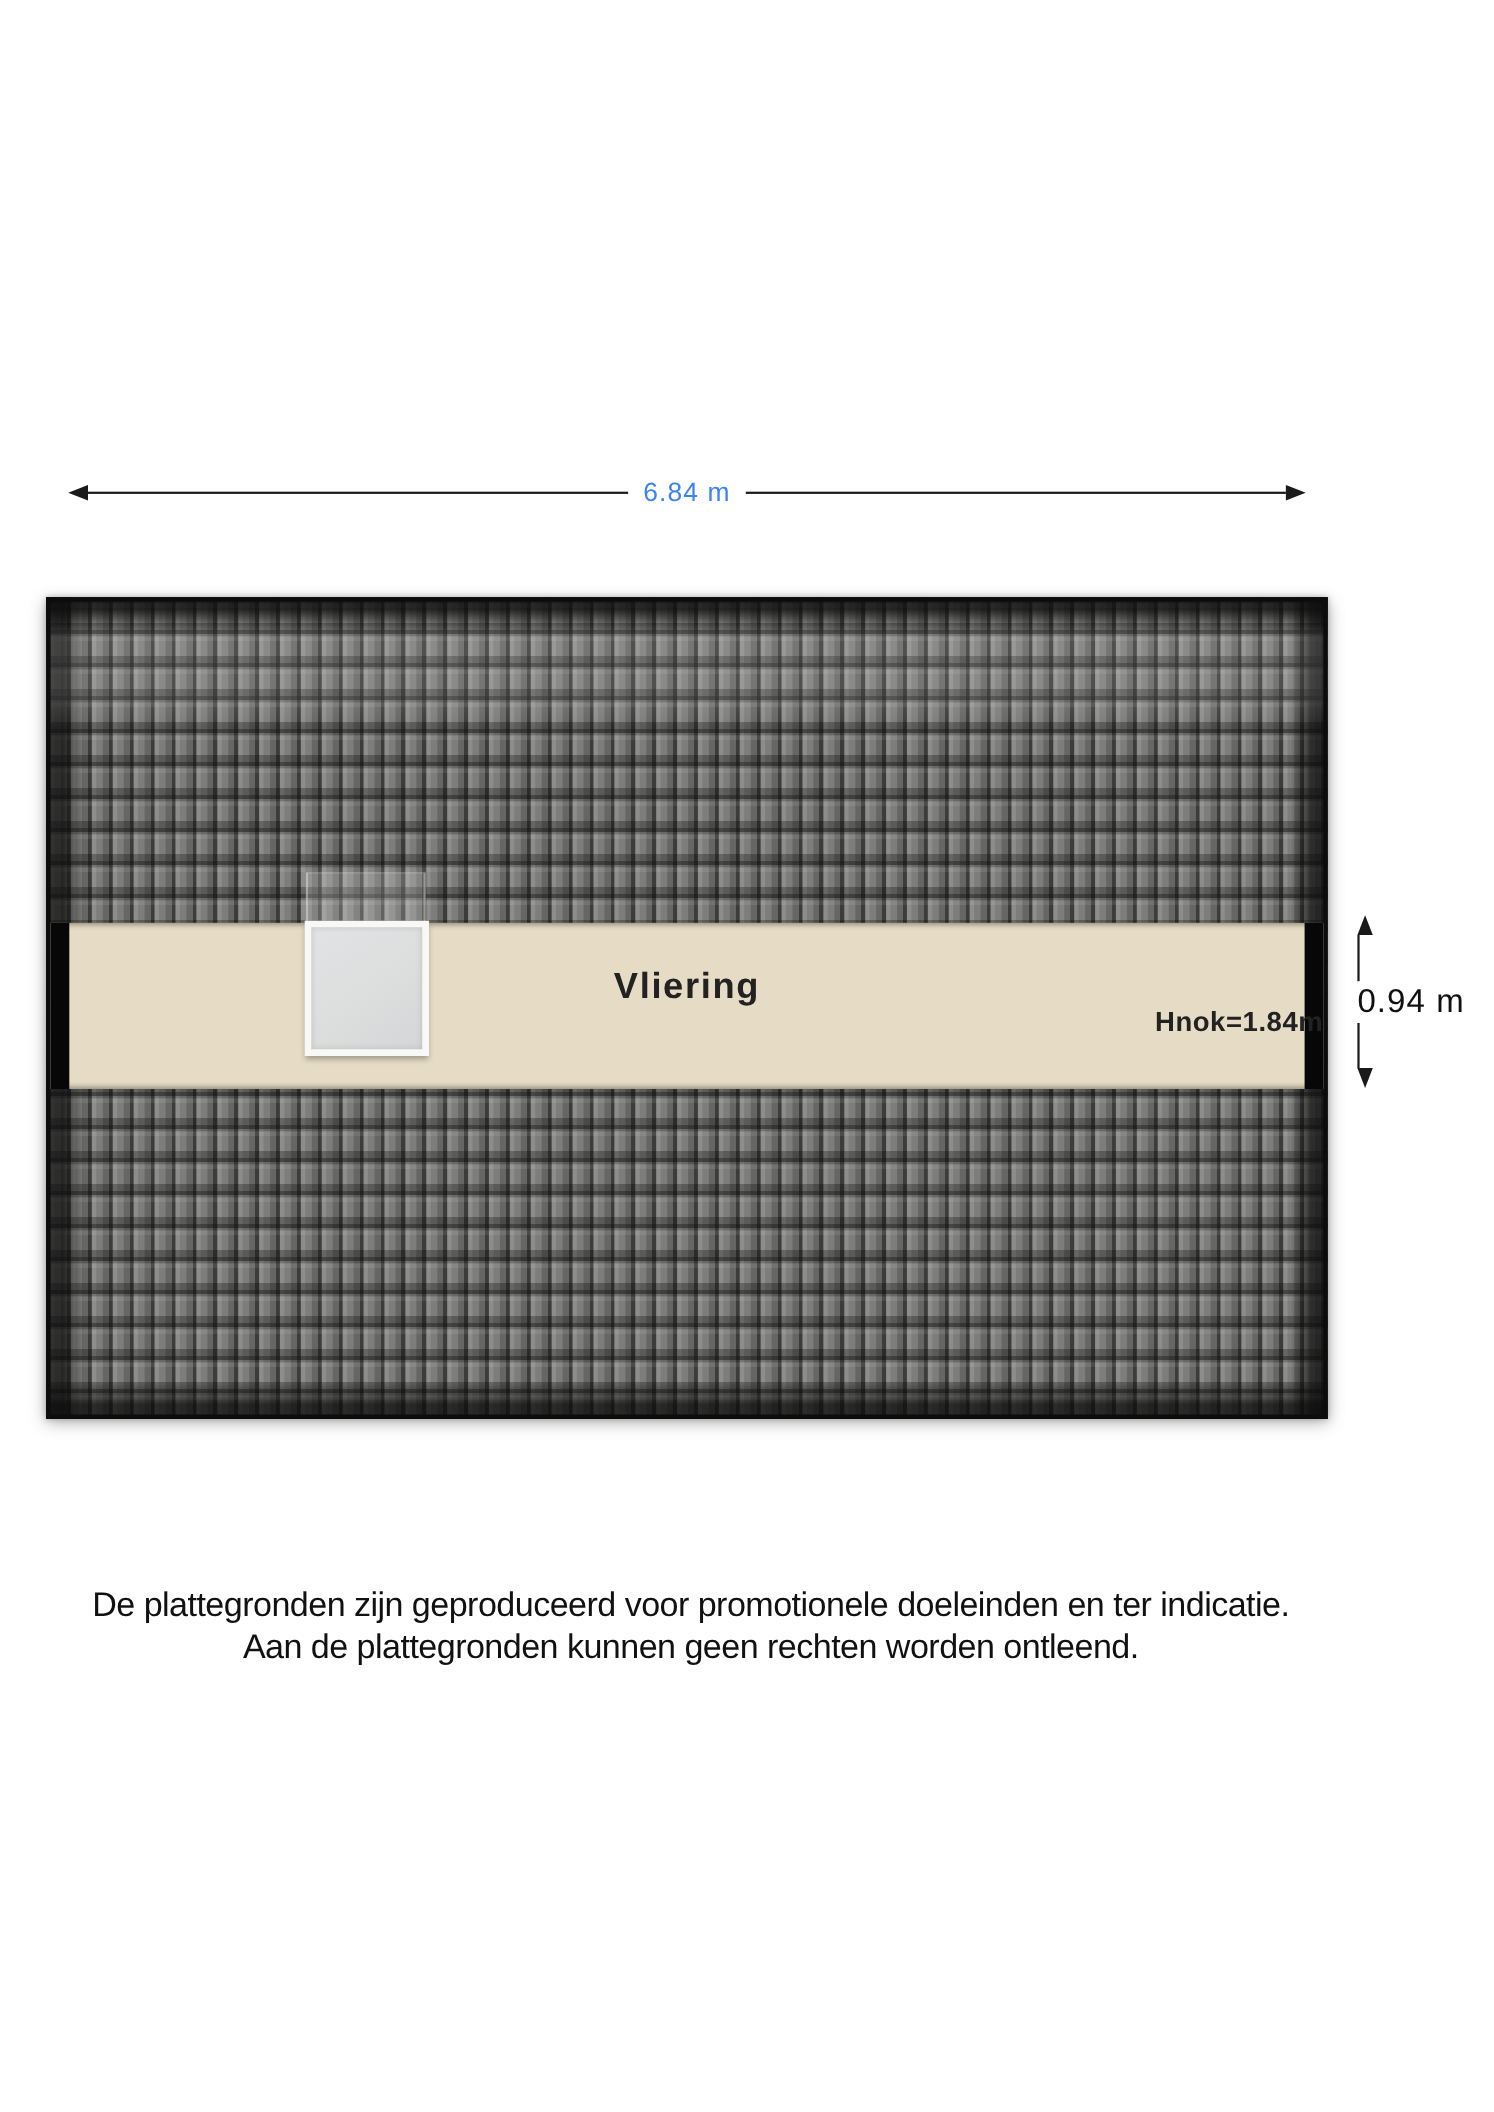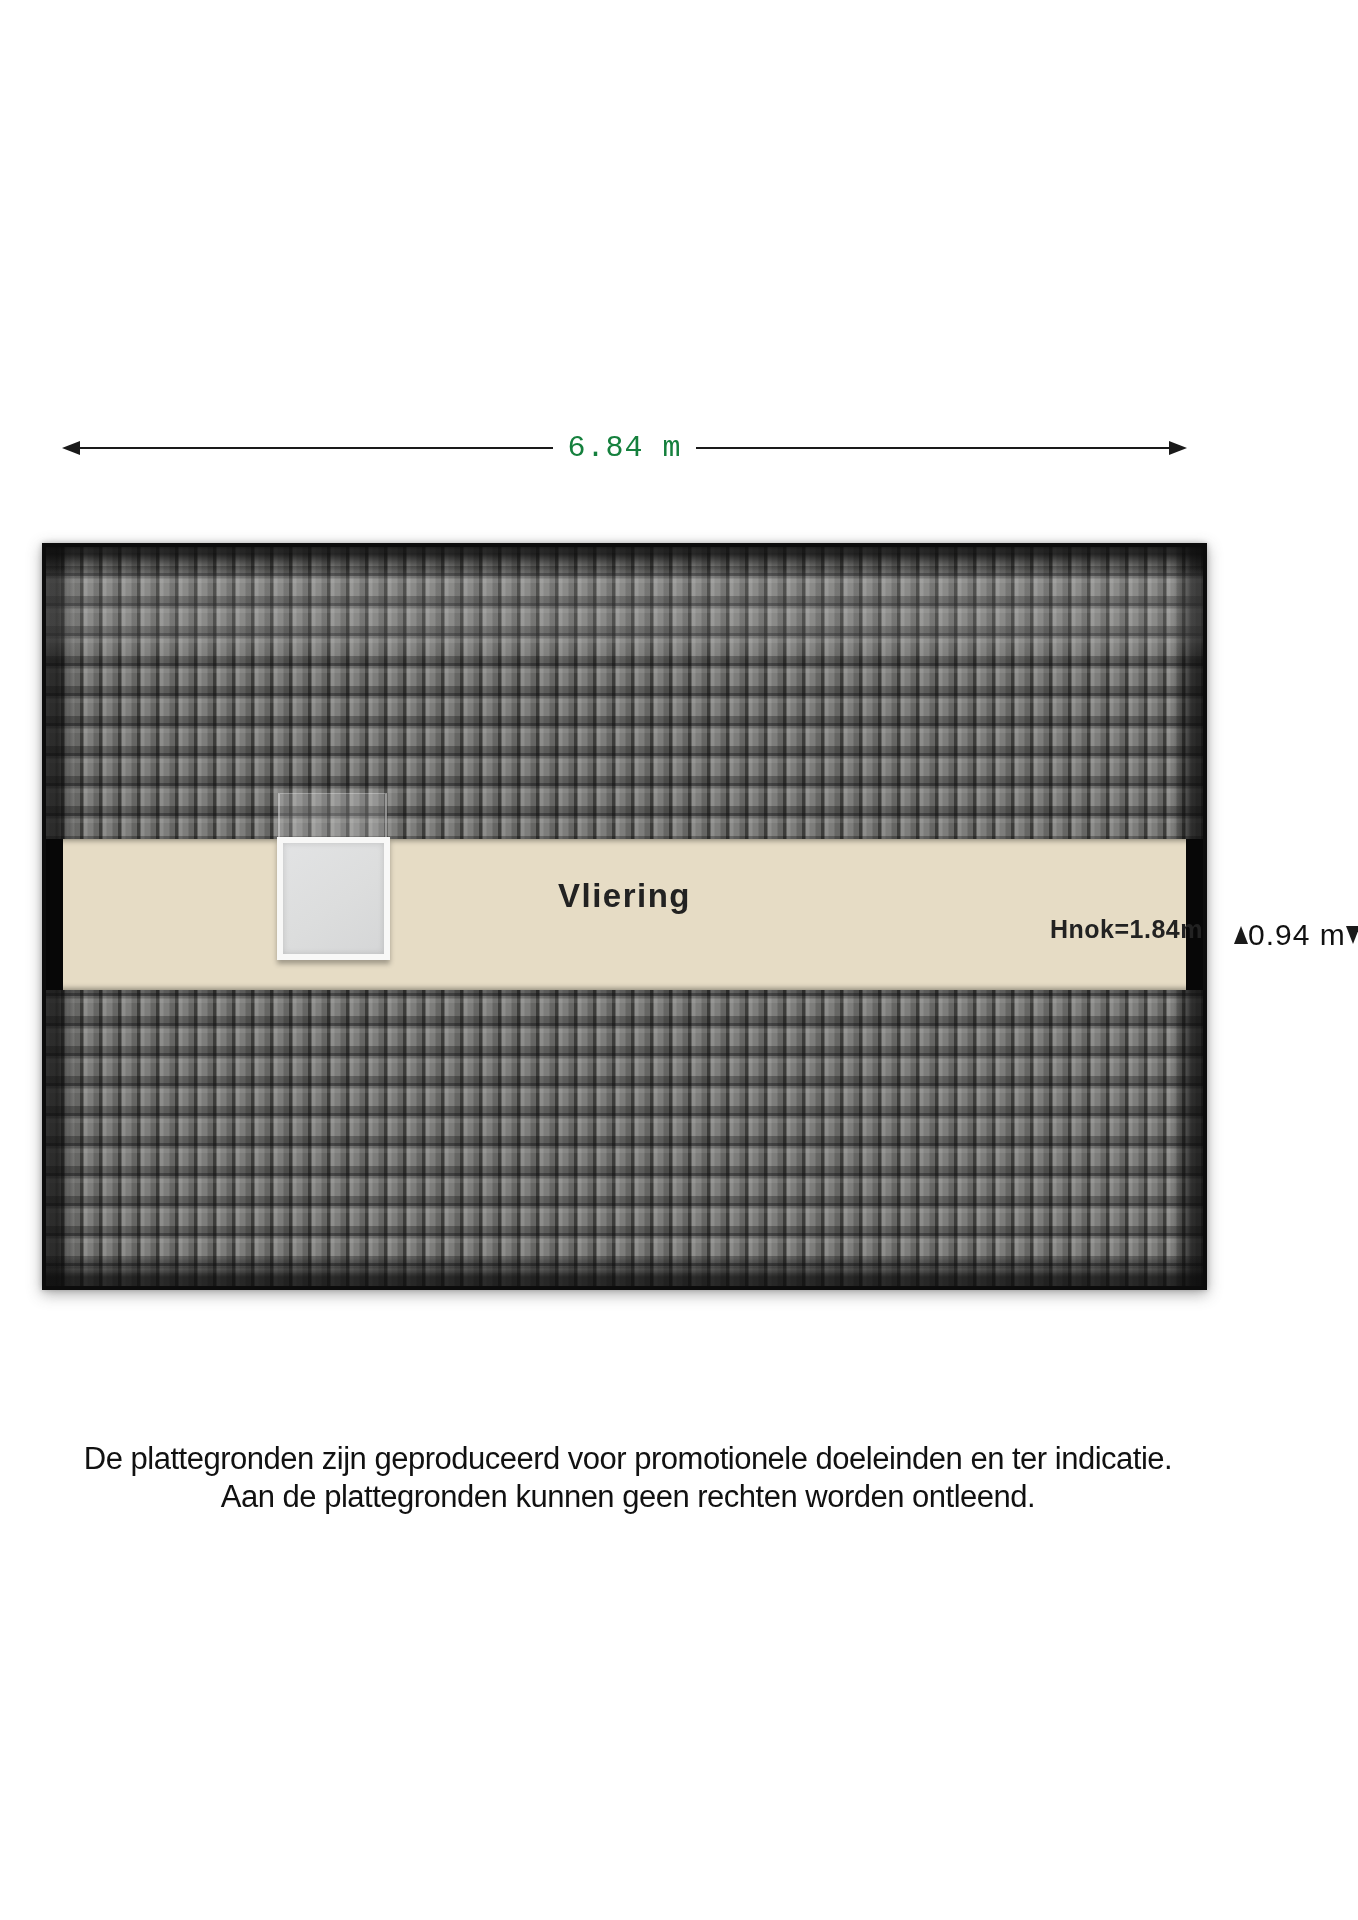--- a/index.html
+++ b/index.html
@@ -24,25 +24,24 @@
     display: flex;
     align-items: center;
   }
   .dim-line {
     height: 2px;
     background: #1a1a1a;
   }
   .dim-h .seg { flex: 1 1 auto; }
   .dim-label-h {
     padding: 0 14px;
-    font-size: 30px;
-    color: #15803d;
+    font-size: 24px;
+    color: #3b82f6;
     white-space: nowrap;
     letter-spacing: 1px;
-    font-family: Liberation Mono, monospace;
   }
   .ah { width: 0; height: 0; flex: 0 0 auto; }
   .ah-left  { border-top: 7px solid transparent; border-bottom: 7px solid transparent; border-right: 18px solid #1a1a1a; }
   .ah-right { border-top: 7px solid transparent; border-bottom: 7px solid transparent; border-left: 18px solid #1a1a1a; }
   .ah-up    { border-left: 7px solid transparent; border-right: 7px solid transparent; border-bottom: 18px solid #1a1a1a; }
   .ah-down  { border-left: 7px solid transparent; border-right: 7px solid transparent; border-top: 18px solid #1a1a1a; }
 
   
   .roof {
     position: absolute;
@@ -149,26 +148,26 @@
     font-size: 25px;
     letter-spacing: 0.5px;
     line-height: 30px;
     text-align: right;
   }
 
   
   .dim-v {
     position: absolute;
     left: 1234px;
-    top: 856px;
+    top: 832px;
     width: 104px;
     height: 157px;
     display: flex;
-    flex-direction: row;
-    align-items: center;
+    flex-direction: column;
+    align-items: flex-start;
   }
   .dim-v .vseg {
     width: 2px;
     flex: 1 1 auto;
     background: #1a1a1a;
   }
   .dim-label-v {
     font-size: 30px;
     color: #111111;
     white-space: nowrap;

